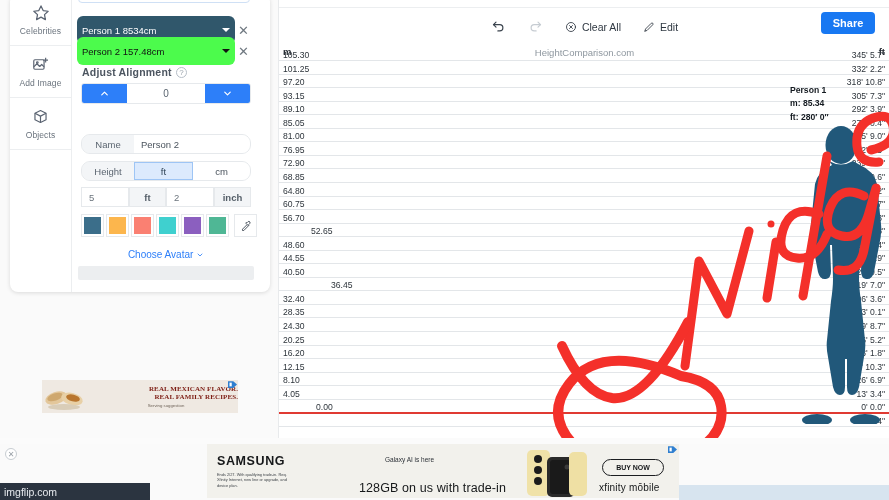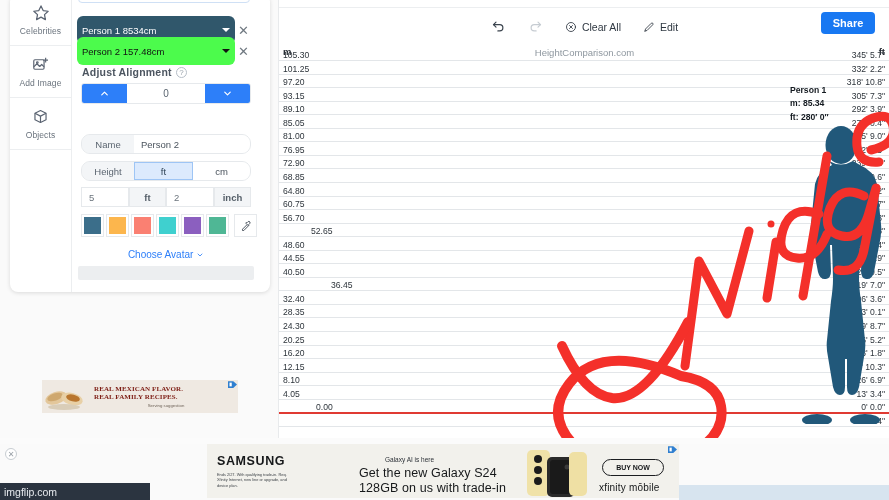--- a/index.html
+++ b/index.html
@@ -128,21 +128,21 @@
   .leftad .brand .plaque {
     background: #b8231f; color: #f6e9c8; font-family: "Liberation Serif", serif;
     font-weight: 700; font-size: 9px; padding: 1px 4px; letter-spacing: .2px;
     border: 1px solid #e2c98a; white-space: nowrap;
   }
   .leftad .brand .sub { font-size: 3.2px; color: #d8b877; letter-spacing:.3px; margin-top:1px;}
   .leftad .burrito { width: 48px; height: 33px; position: relative; }
   .leftad .copy { flex: 1; padding-left: 4px; }
   .leftad .copy .l1, .leftad .copy .l2 {
     font-family: "Liberation Serif", serif; font-weight: 700; font-size: 7px;
-    color: #7d1d14; letter-spacing: .1px; line-height: 8.5px;
+    color: #7d1d14; letter-spacing: .1px; line-height: 8.5px; text-align: right;
   }
   .leftad .copy .l3 { font-size: 4.3px; color: #6d6257; text-align:center; margin-top:1.5px; }
   .adchoice { position: absolute; right: 1px; top: 1px; width: 9px; height: 7px; }
 
   .closebtn {
     position: absolute; left: 5px; top: 448px; width: 12px; height: 12px;
     border: 1px solid #c8cdd2; border-radius: 50%; color: #9aa1a8; font-size: 8px;
     display: flex; align-items: center; justify-content: center; cursor: pointer;
     background: #fff;
   }
@@ -554,21 +554,20 @@
   </div>
 
   <div class="strip-bot"></div>
 
   <div class="bottomad">
     <div class="ba-brand">SAMSUNG</div>
     <div class="ba-fine">Ends 2/27. With qualifying trade-in. Req. Xfinity Internet, new line or upgrade, and device plan.</div>
     <div class="ba-ai">
       <span>Galaxy AI is here</span>
     </div>
-    <div class="ba-h1">Get the new Galaxy S24</div>
     <div class="ba-h2">128GB on us with trade-in</div>
     <div class="ba-phone">
       <svg viewBox="0 0 64 50" width="64" height="50">
         <rect x="2" y="2" width="23" height="46" rx="5" fill="#f0e2a8"></rect>
         <circle cx="13" cy="11" r="4" fill="#1b1b1b"></circle>
         <circle cx="13" cy="22" r="4" fill="#1b1b1b"></circle>
         <circle cx="13" cy="33" r="4" fill="#1b1b1b"></circle>
         <rect x="22" y="9" width="28" height="40" rx="5" fill="#2a2a2a"></rect>
         <rect x="25" y="12" width="22" height="34" rx="3" fill="#1a1a1a"></rect>
         <circle cx="42" cy="19" r="2.5" fill="#3a3a3a"></circle>

